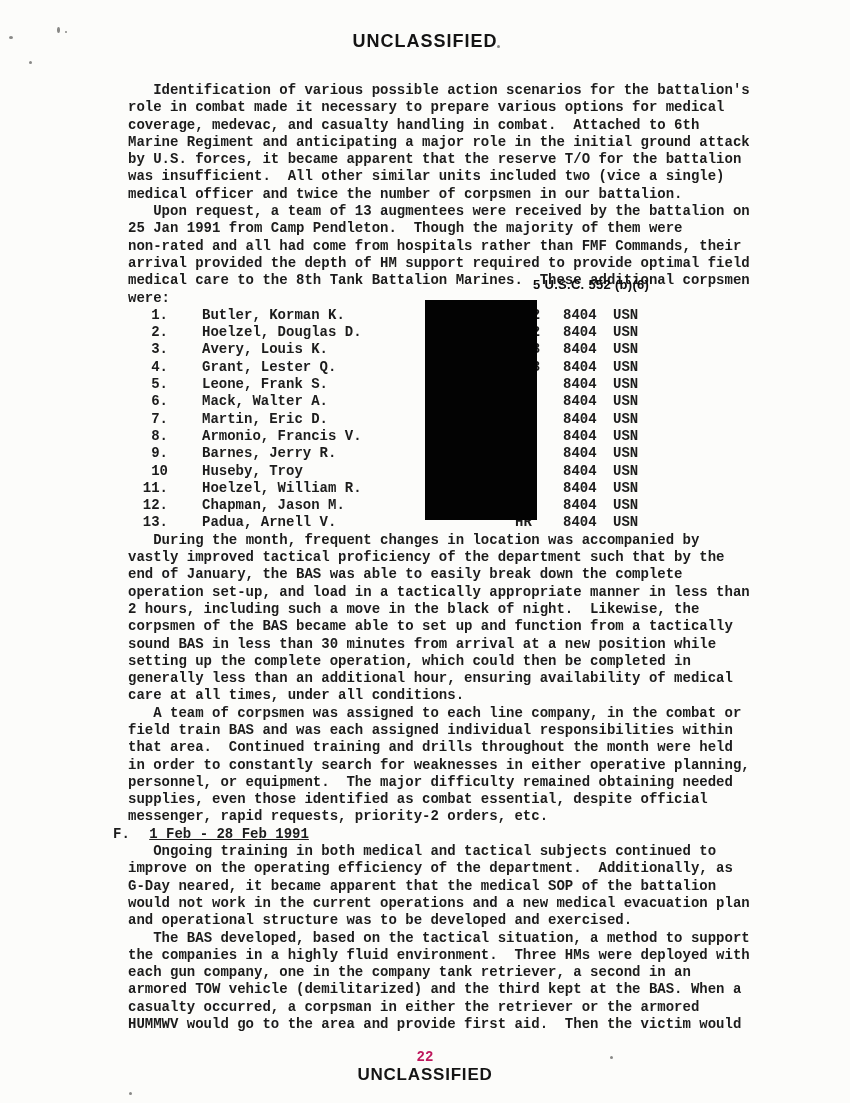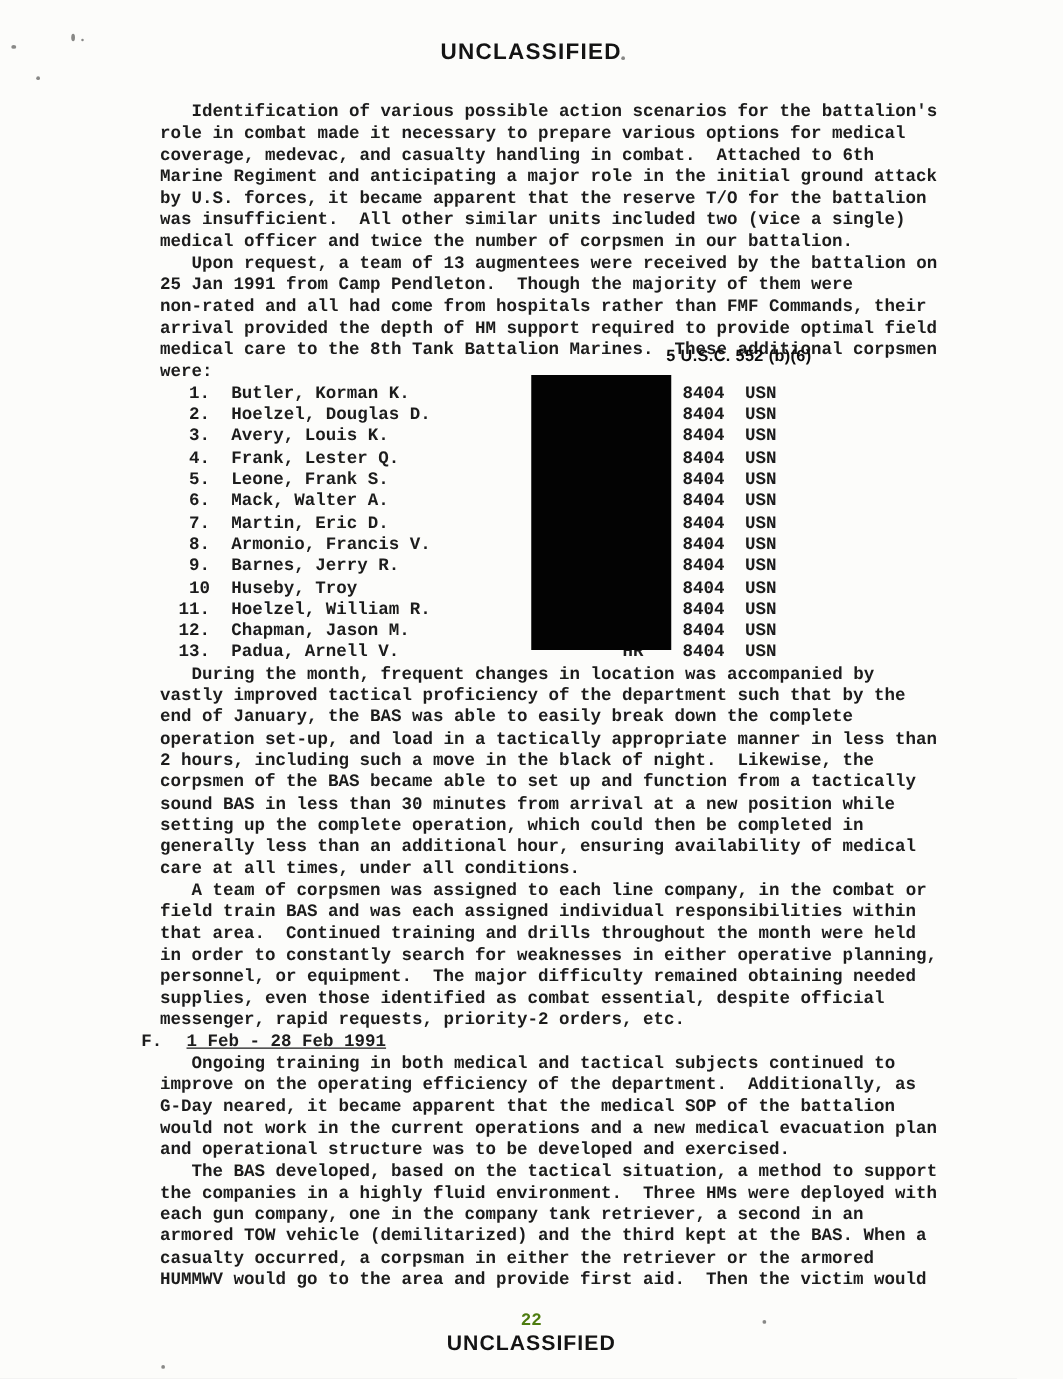--- a/index.html
+++ b/index.html
@@ -32,21 +32,21 @@
     width: 676px;
     font-size: 14px;
     line-height: 17.3px;
     font-weight: bold;
     color: #1c1c1c;
   }
   .para { margin: 0; white-space: pre-wrap; }
   .roster { position: relative; }
   .roster-row { display: flex; height: 17.3px; line-height: 17.3px; }
   .cell-num   { margin-left: 13px; width: 27px; text-align: right; flex: none; }
-  .cell-name  { margin-left: 17px; width: 245px; flex: none; }
+  .cell-name  { margin-left: 34px; width: 245px; flex: none; }
   .cell-rate  { margin-left: 68px; width: 48px; flex: none; }
   .cell-nec   { width: 50px; flex: none; }
   .cell-svc   { width: 60px; flex: none; }
   .redaction-box {
     position: absolute;
     left: 297px;
     top: -7px;
     width: 112px;
     height: 220px;
     background: #030303;
@@ -66,21 +66,21 @@
   .f-label { display: inline-block; }
   .f-heading { display: inline-block; margin-left: 11px; text-decoration: underline; }
   .doc-footer-page {
     position: absolute;
     top: 1049px;
     left: 0;
     width: 100%;
     text-align: center;
     font-size: 14px;
     font-weight: bold;
-    color: #4d7c0f;
+    color: #be185d;
   }
   .doc-footer-class {
     position: absolute;
     top: 1065px;
     left: 0;
     width: 100%;
     text-align: center;
     font-family: "Liberation Sans", sans-serif;
     font-weight: bold;
     font-size: 17px;
@@ -150,21 +150,21 @@
   <div class="roster-row">
     <span class="cell-num">3.</span>
     <span class="cell-name">Avery, Louis K.</span>
     <span class="cell-rate">HM3</span>
     <span class="cell-nec">8404</span>
     <span class="cell-svc">USN</span>
   </div>
 
   <div class="roster-row">
     <span class="cell-num">4.</span>
-    <span class="cell-name">Frank, Lester Q.</span>
+    <span class="cell-name">Grant, Lester Q.</span>
     <span class="cell-rate">HM3</span>
     <span class="cell-nec">8404</span>
     <span class="cell-svc">USN</span>
   </div>
 
   <div class="roster-row">
     <span class="cell-num">5.</span>
     <span class="cell-name">Leone, Frank S.</span>
     <span class="cell-rate">HN</span>
     <span class="cell-nec">8404</span>

